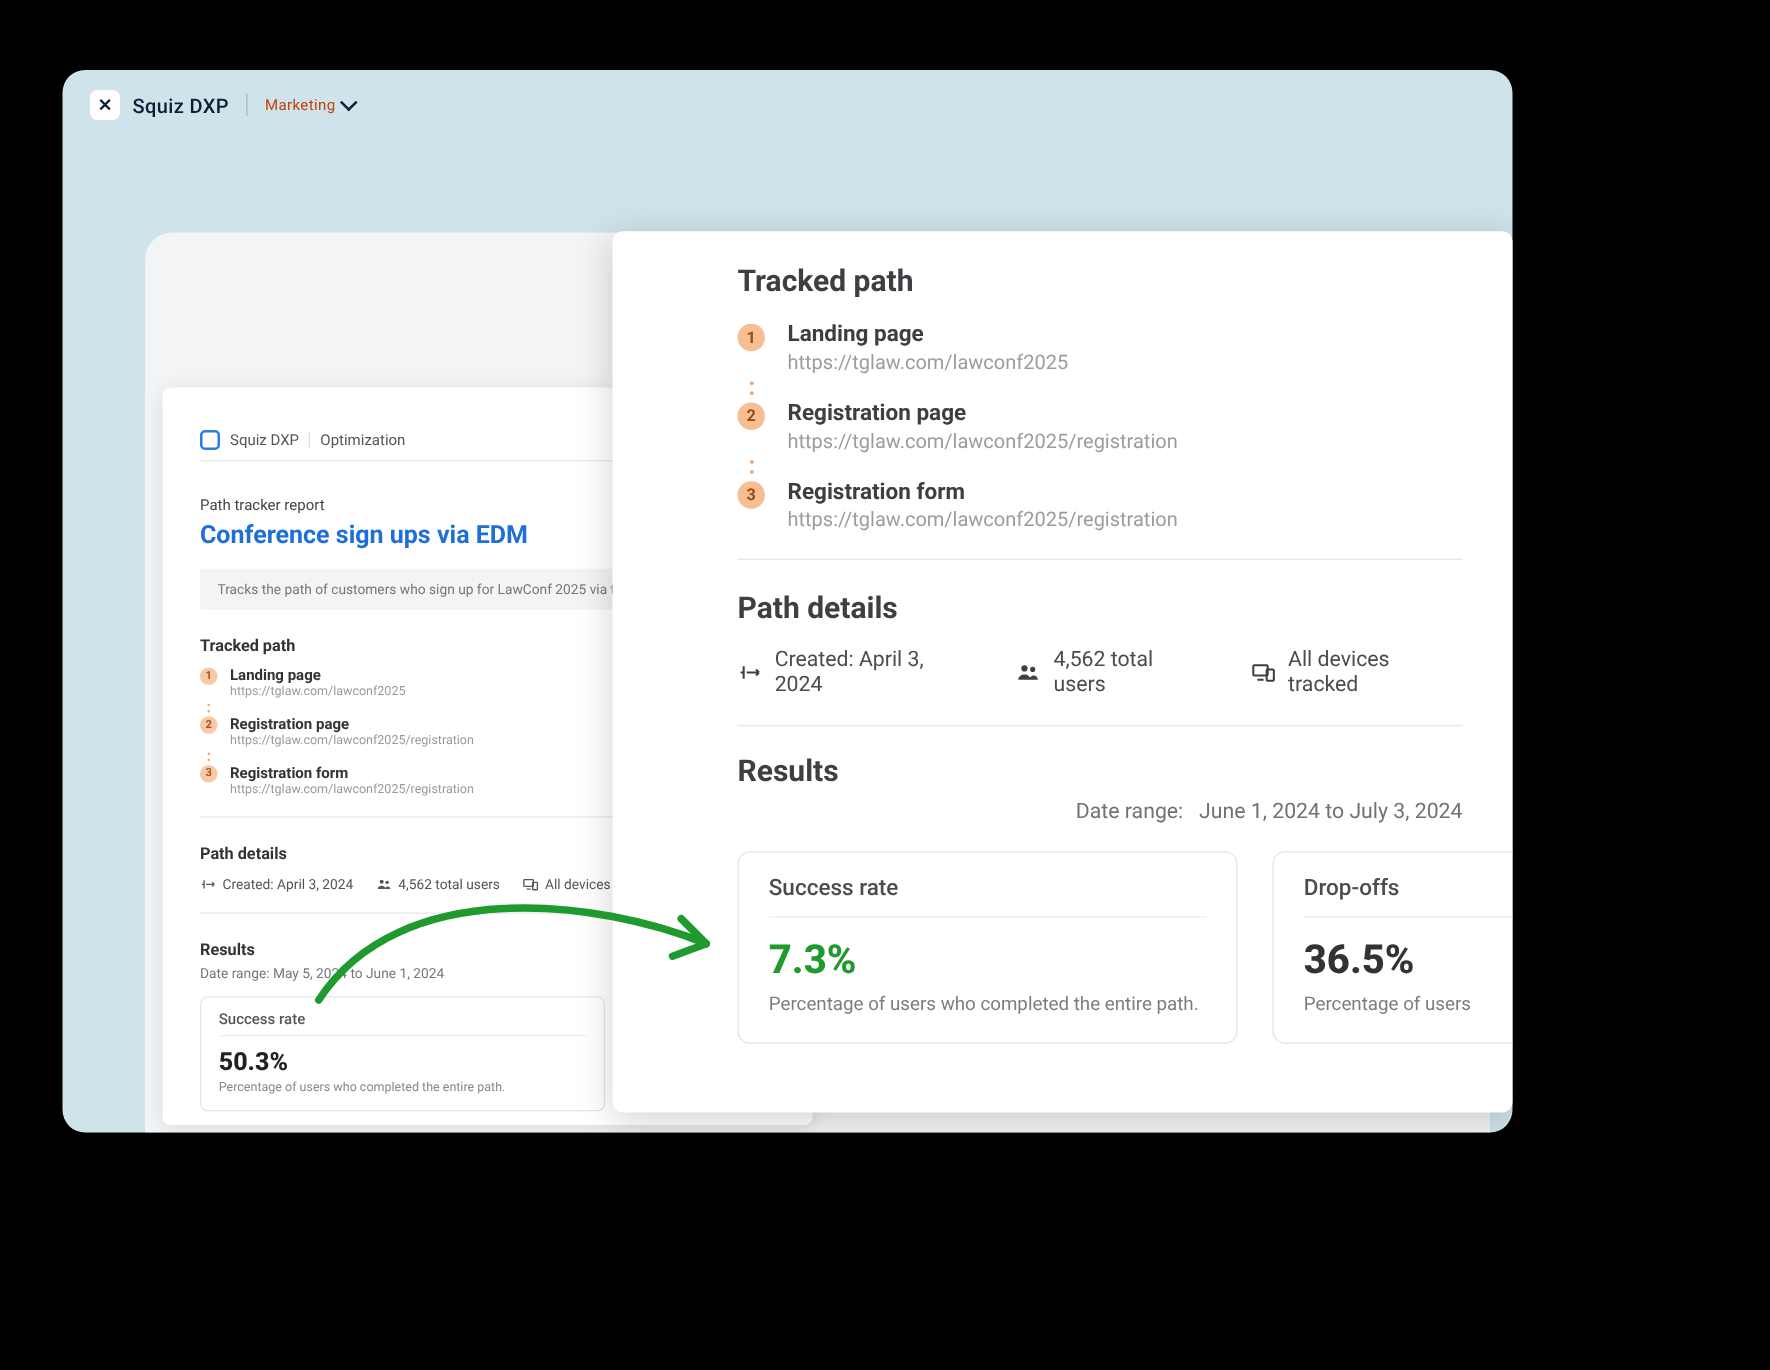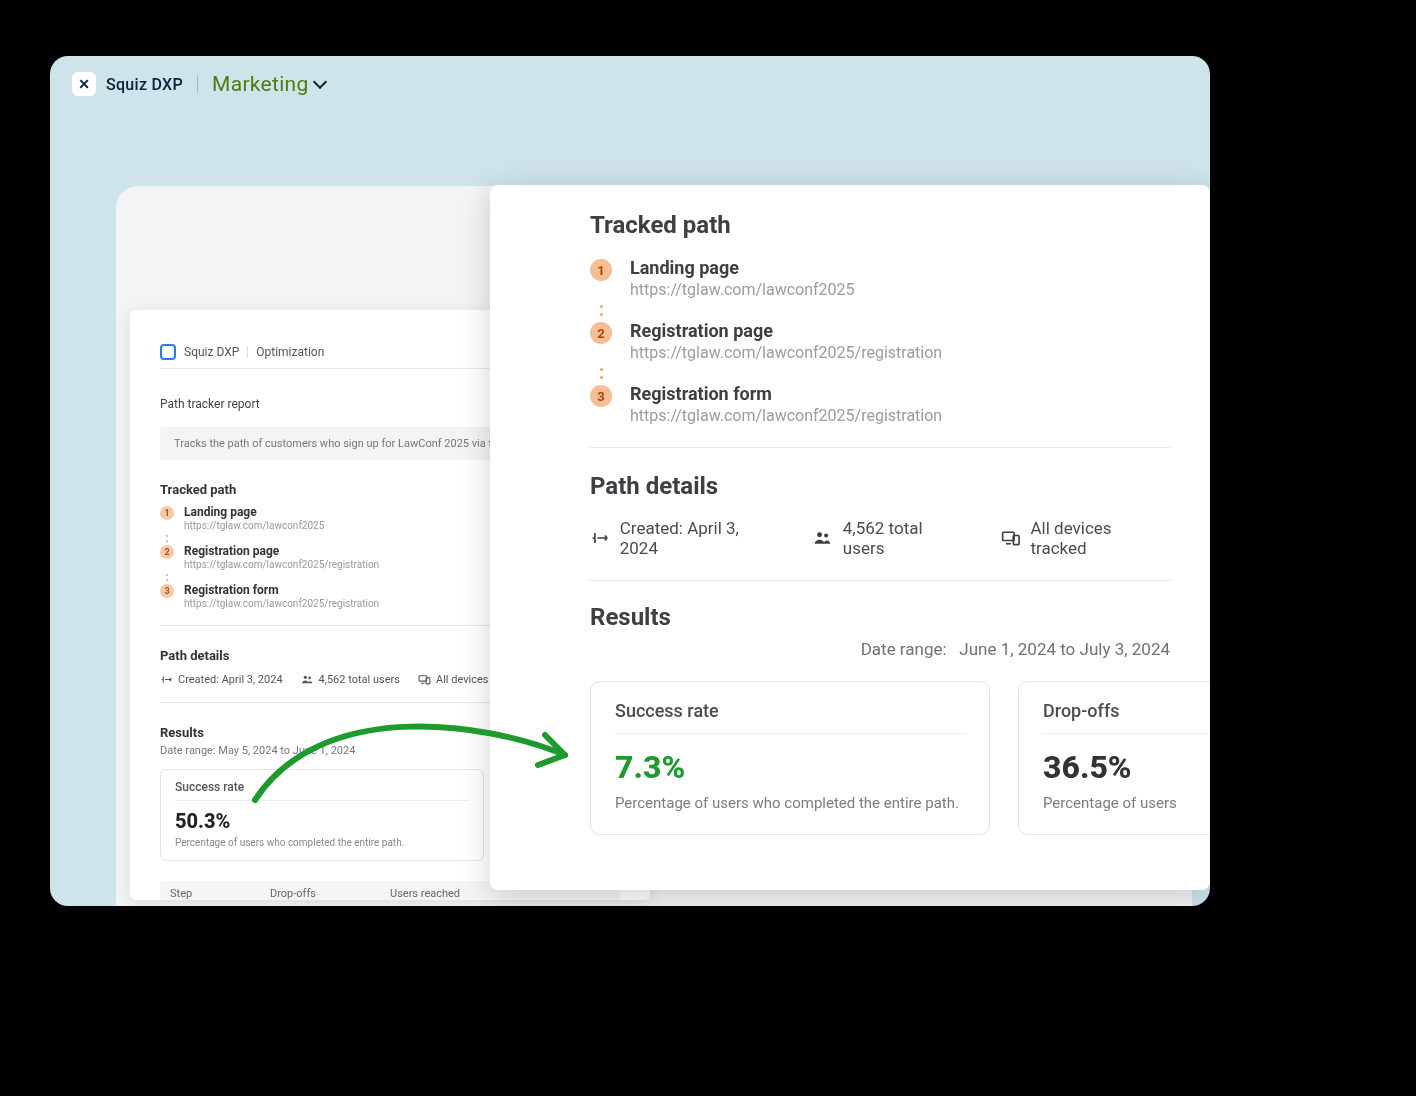--- a/index.html
+++ b/index.html
@@ -27,21 +27,21 @@
     gap: 10px;
     padding: 16px 22px;
   }
   .topbar .brand-badge {
     width: 24px; height: 24px; background:#fff; border-radius: 6px;
     display:flex; align-items:center; justify-content:center;
     color:#0a2237; font-weight:700; font-size:14px;
   }
   .topbar .brand-text { color:#0a2237; font-weight:500; font-size:16px; letter-spacing:0.3px;}
   .topbar .sep { width:1px; height:18px; background:#9fb9c5; margin:0 4px;}
-  .topbar .section-name { color:#4d7c0f; font-size:21px; letter-spacing:0.3px; display:flex; align-items:center; gap:6px;}
+  .topbar .section-name { color:#c2410c; font-size:12px; letter-spacing:0.3px; display:flex; align-items:center; gap:6px;}
   .chev { display:inline-block; width:10px; height:10px; border-right:2px solid #0a2237; border-bottom:2px solid #0a2237; transform: rotate(45deg); margin-top:-4px;}
 
   .main-panel {
     position:absolute;
     top:130px;
     left:66px;
     right:18px;
     bottom:0;
     background:#f3f4f6;
     border-radius:22px 22px 0 0;
@@ -165,20 +165,21 @@
 
 <div class="card-small">
   <div class="s-brand">
     <span class="logo"></span>
     <span>Squiz DXP</span>
     <span class="vsep"></span>
     <span>Optimization</span>
   </div>
   <hr class="thin">
   <div class="report-label">Path tracker report</div>
+  <div class="report-title">Conference sign ups via EDM</div>
   <div class="desc-box">Tracks the path of customers who sign up for LawConf 2025 via the </div>
 
   <div class="sec-title">Tracked path</div>
   <div class="steps-sm" id="steps-sm">
       <div class="step-sm">
         <div class="badge-sm">1</div>
         <div>
           <div class="t">Landing page</div>
           <div class="u">https://tglaw.com/lawconf2025</div>
         </div>

